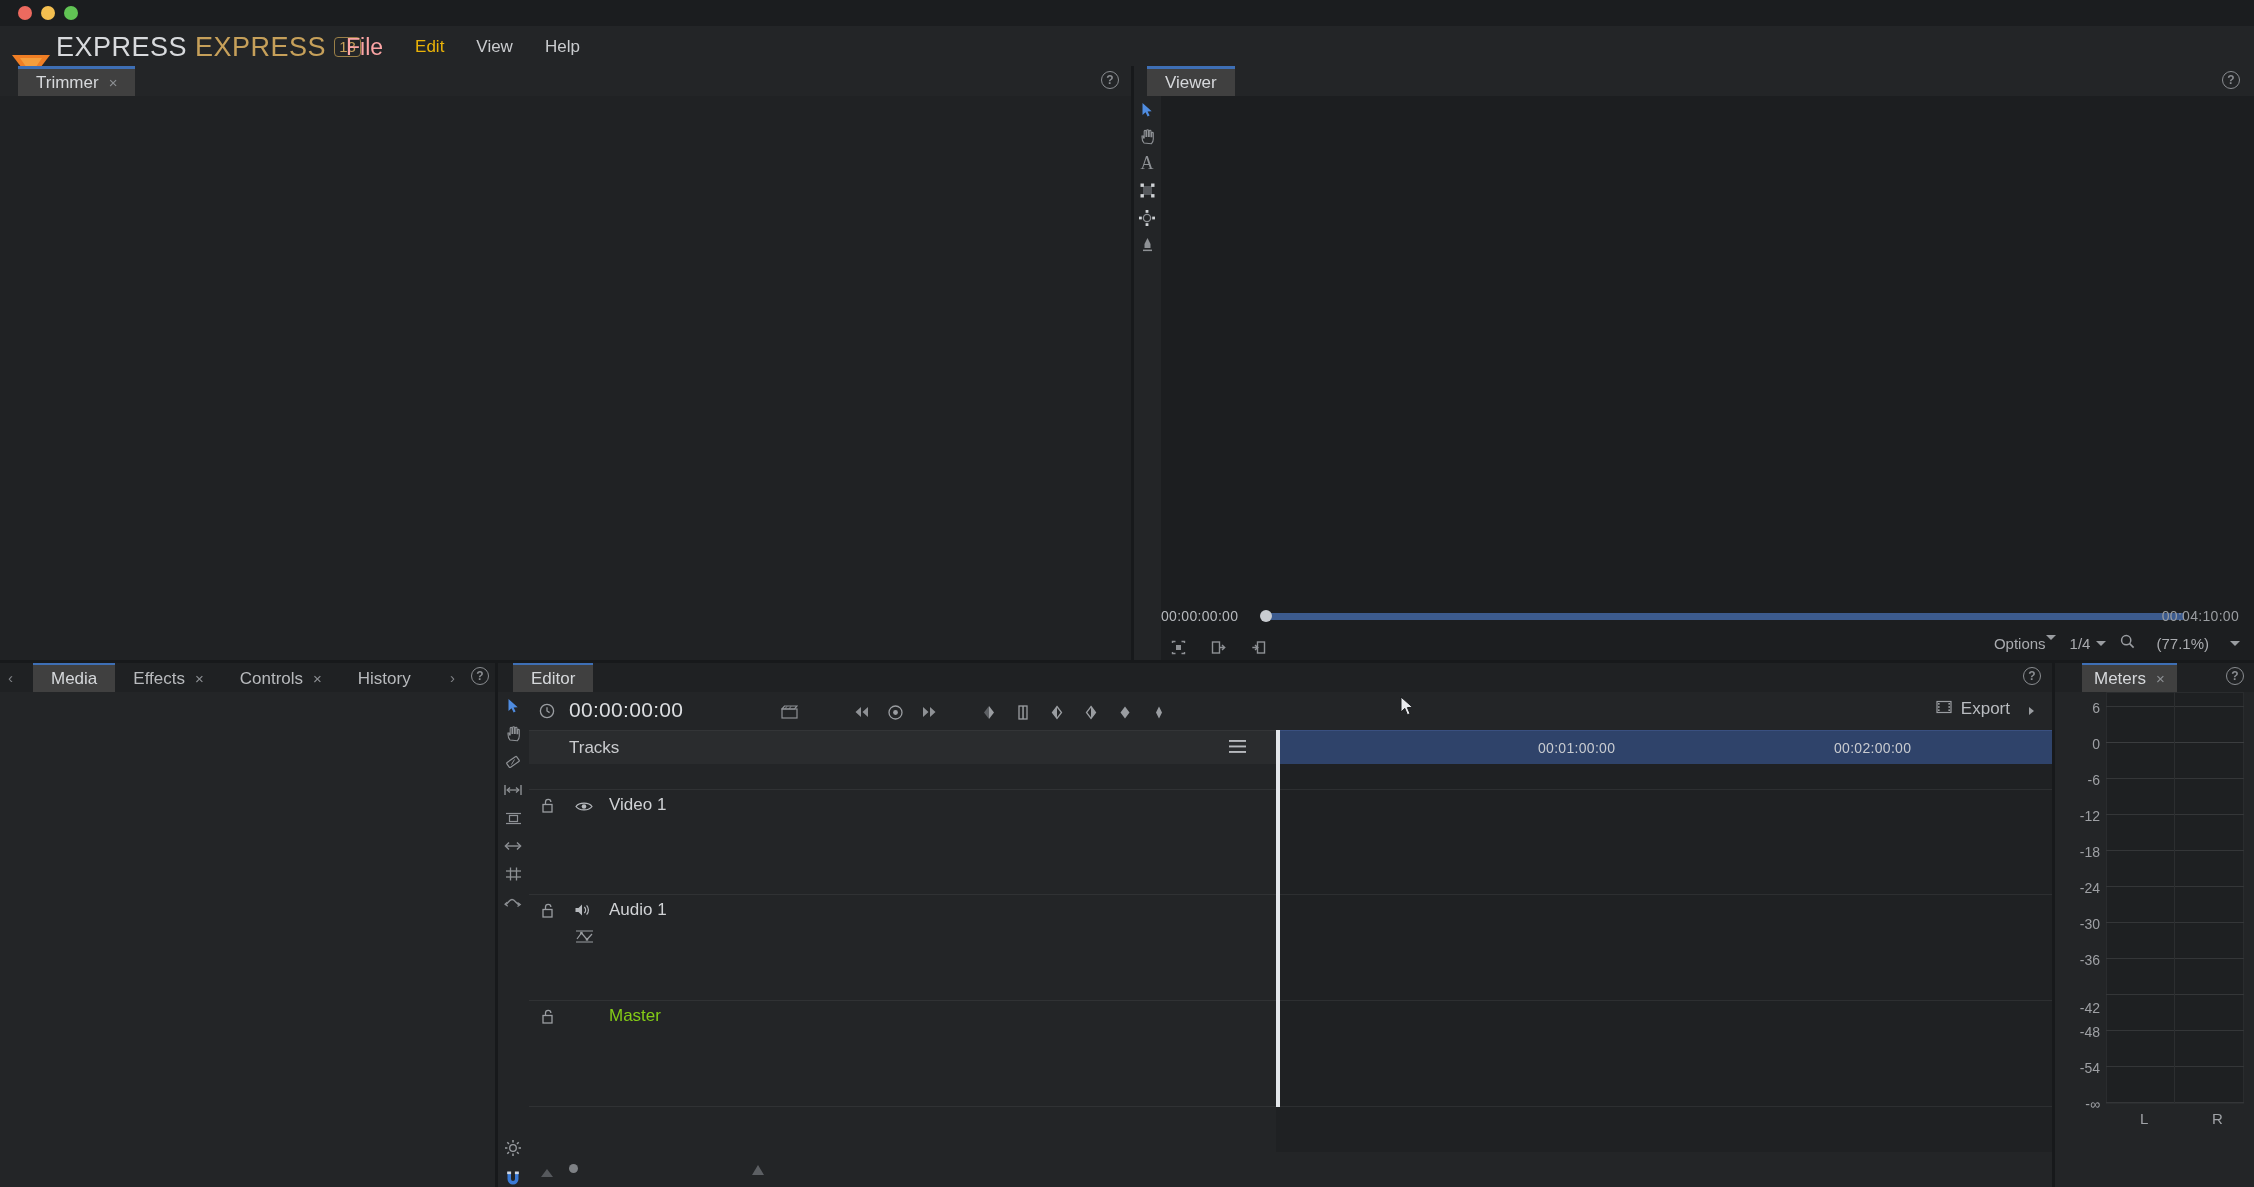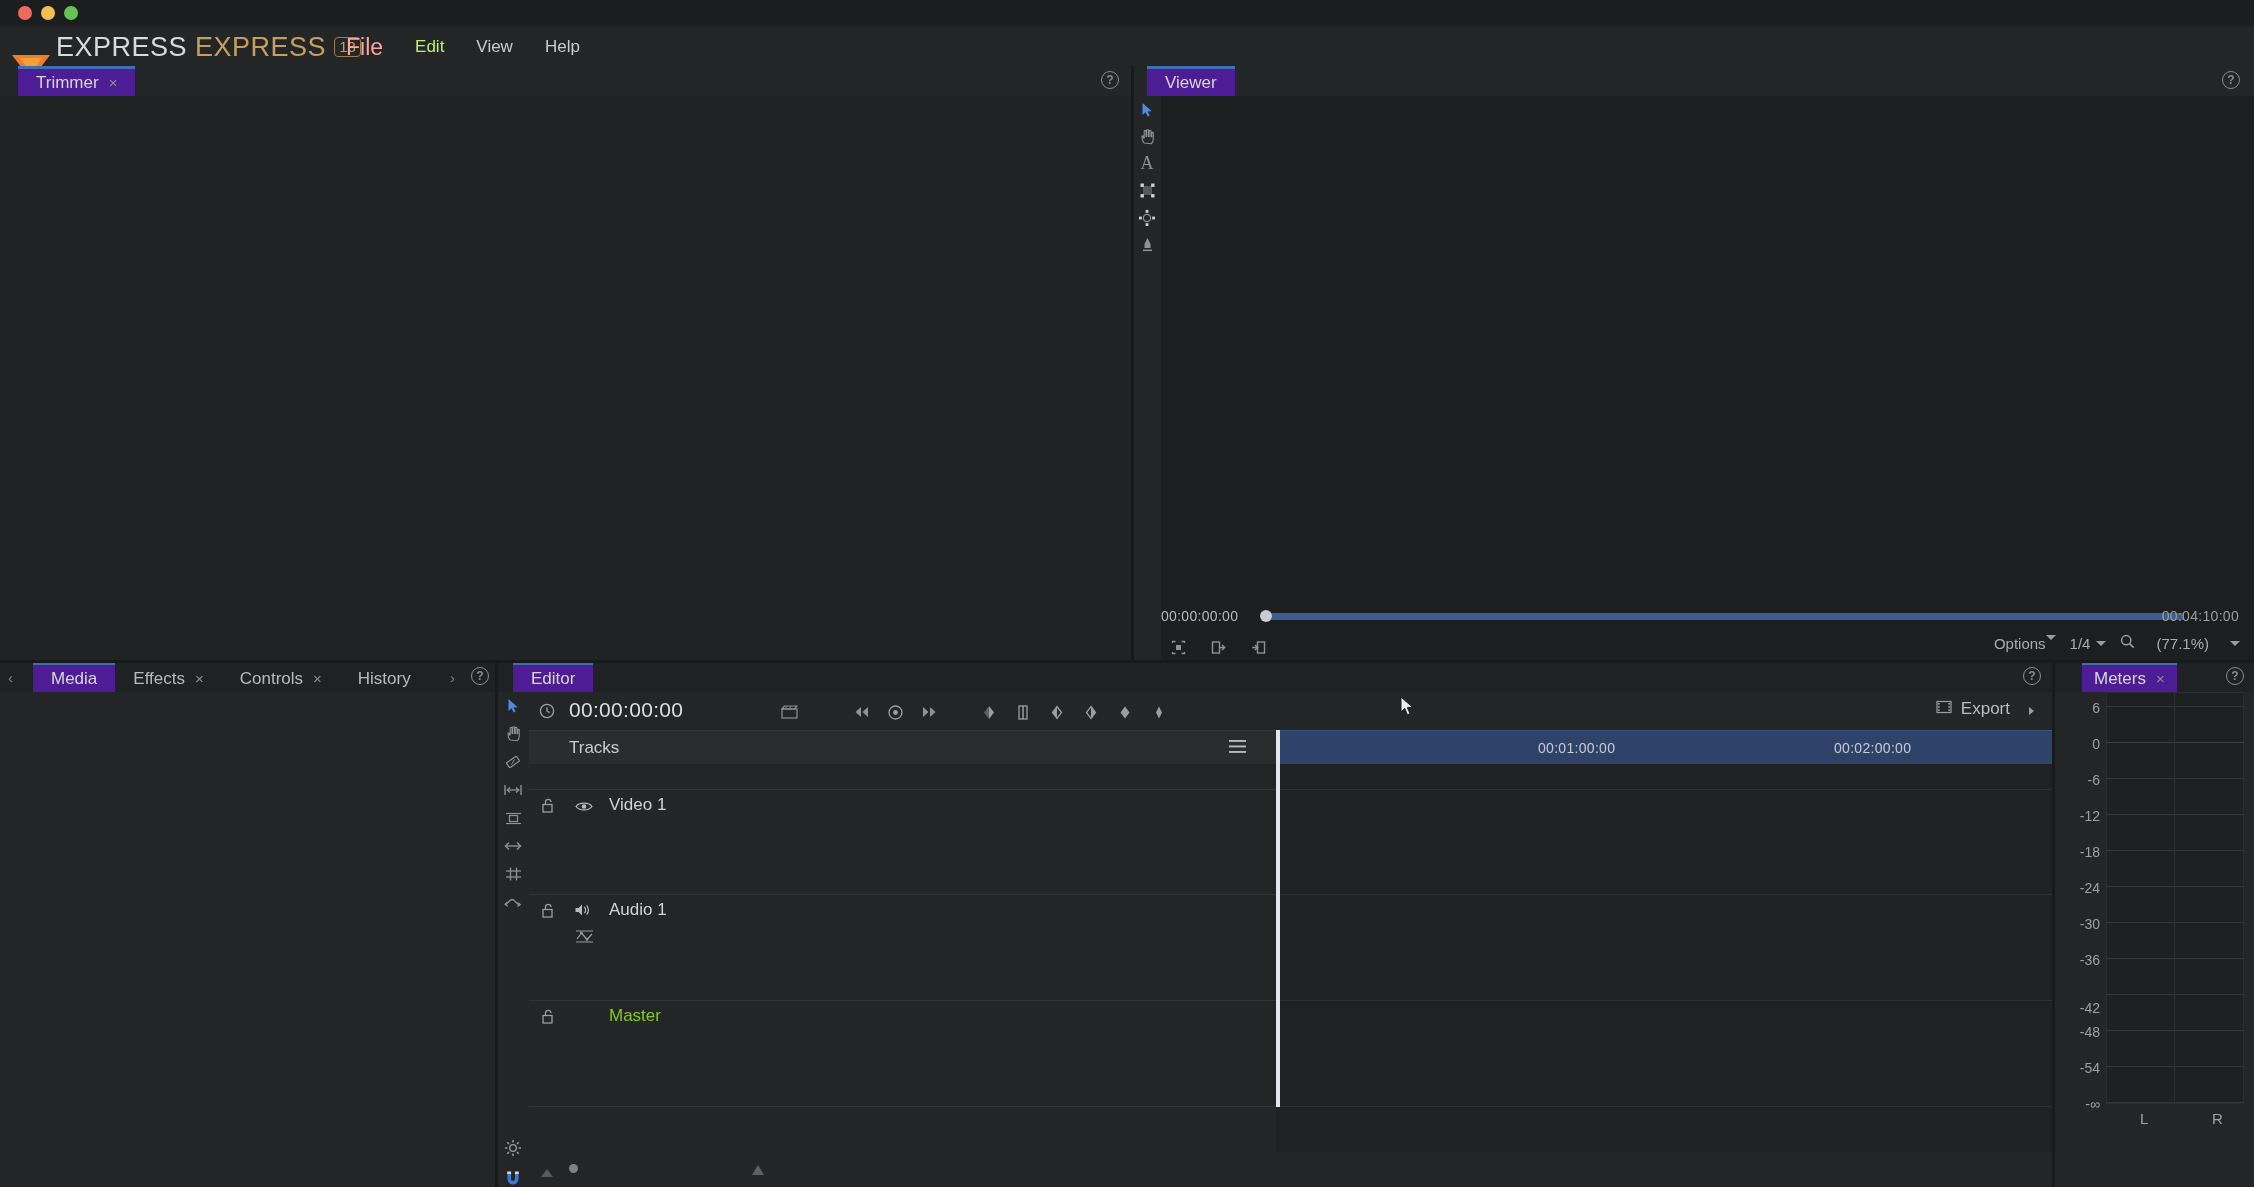--- a/index.html
+++ b/index.html
@@ -11,21 +11,21 @@
     overflow:hidden;
     position:relative;
     -webkit-font-smoothing:antialiased;
   }
   .abs{ position:absolute; }
   .panel{ background:#252729; }
   .tabbar{ background:#232527; height:30px; display:flex; align-items:flex-end; }
   .tab{
     height:30px; display:flex; align-items:center; gap:10px;
     padding:0 18px; font-size:17px; color:#d6d8db;
-    background:#4c1d95; border-top:3px solid #3e6fb5;
+    background:#404040; border-top:3px solid #3e6fb5;
     position:relative;
   }
   .tab.inactive{ background:transparent; border-top:3px solid transparent; color:#b8babd; }
   .tabx{ font-size:15px; color:#8d9094; line-height:1; }
   .helpico{
     width:18px;height:18px;border-radius:50%;border:1.6px solid #8a8d91;
     display:inline-flex;align-items:center;justify-content:center;
     font-size:12px;color:#8a8d91; font-weight:bold;
   }
   .tool{ width:34px;height:28px;display:flex;align-items:center;justify-content:center; }
@@ -52,21 +52,21 @@
               border-left:11px solid transparent;border-right:11px solid transparent;
               border-top:16px solid #f59e3c;"></div>
   <div class="abs" style="left:56px;top:4px;height:34px;display:flex;align-items:center;gap:8px;">
     <span style="font-size:27px;letter-spacing:.5px;color:#d8dadd;font-weight:300;">EXPRESS</span>
     <span style="font-size:27px;letter-spacing:.5px;color:#c6a05a;font-weight:300;">EXPRESS</span>
     <span style="font-size:15px;color:#c6a05a;border:1.5px solid #9a7f47;border-radius:4px;padding:0px 4px 1px;">13</span>
   </div>
 
   <div class="abs" style="left:330px;top:4px;height:34px;display:flex;align-items:center;gap:0px;">
     <div style="padding:0 16px;font-size:23px;color:#fca5a5;">File</div>
-    <div style="padding:0 16px;font-size:17px;color:#bef264;">Edit</div>
+    <div style="padding:0 16px;font-size:17px;color:#eab308;">Edit</div>
     <div style="padding:0 16px;font-size:17px;color:#c9cbce;">View</div>
     <div style="padding:0 16px;font-size:17px;color:#c9cbce;">Help</div>
   </div>
 </div>
 
 <div class="abs panel" style="left:0;top:66px;width:1133px;height:596px;background:#202224;">
   <div class="tabbar" style="width:1133px;position:relative;">
     <div class="tab" style="margin-left:18px;">
       <span>Trimmer</span>
       <span class="tabx">×</span>

